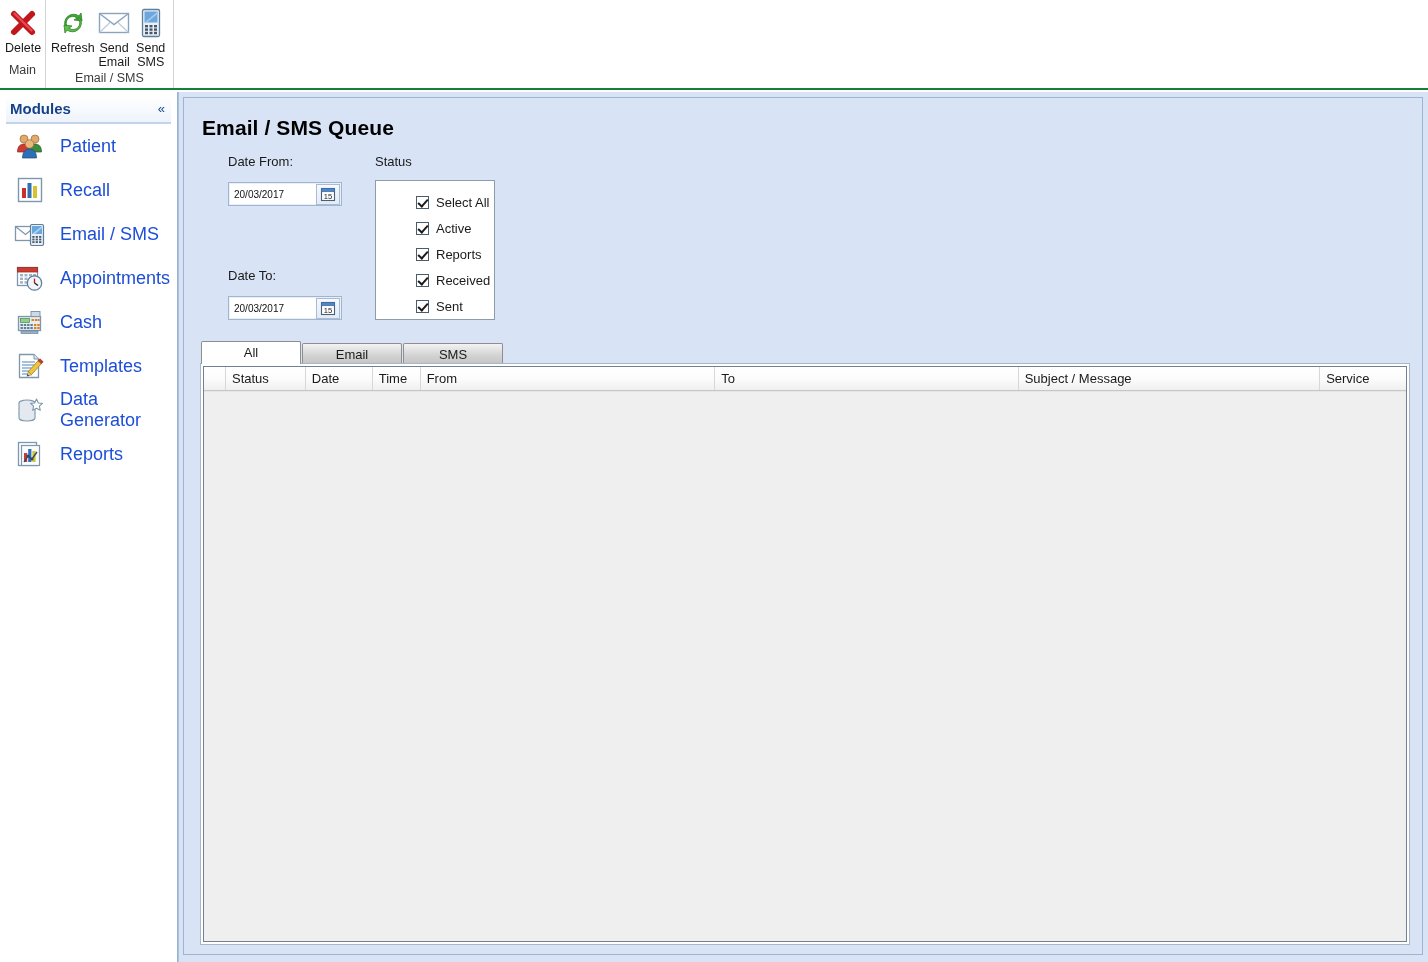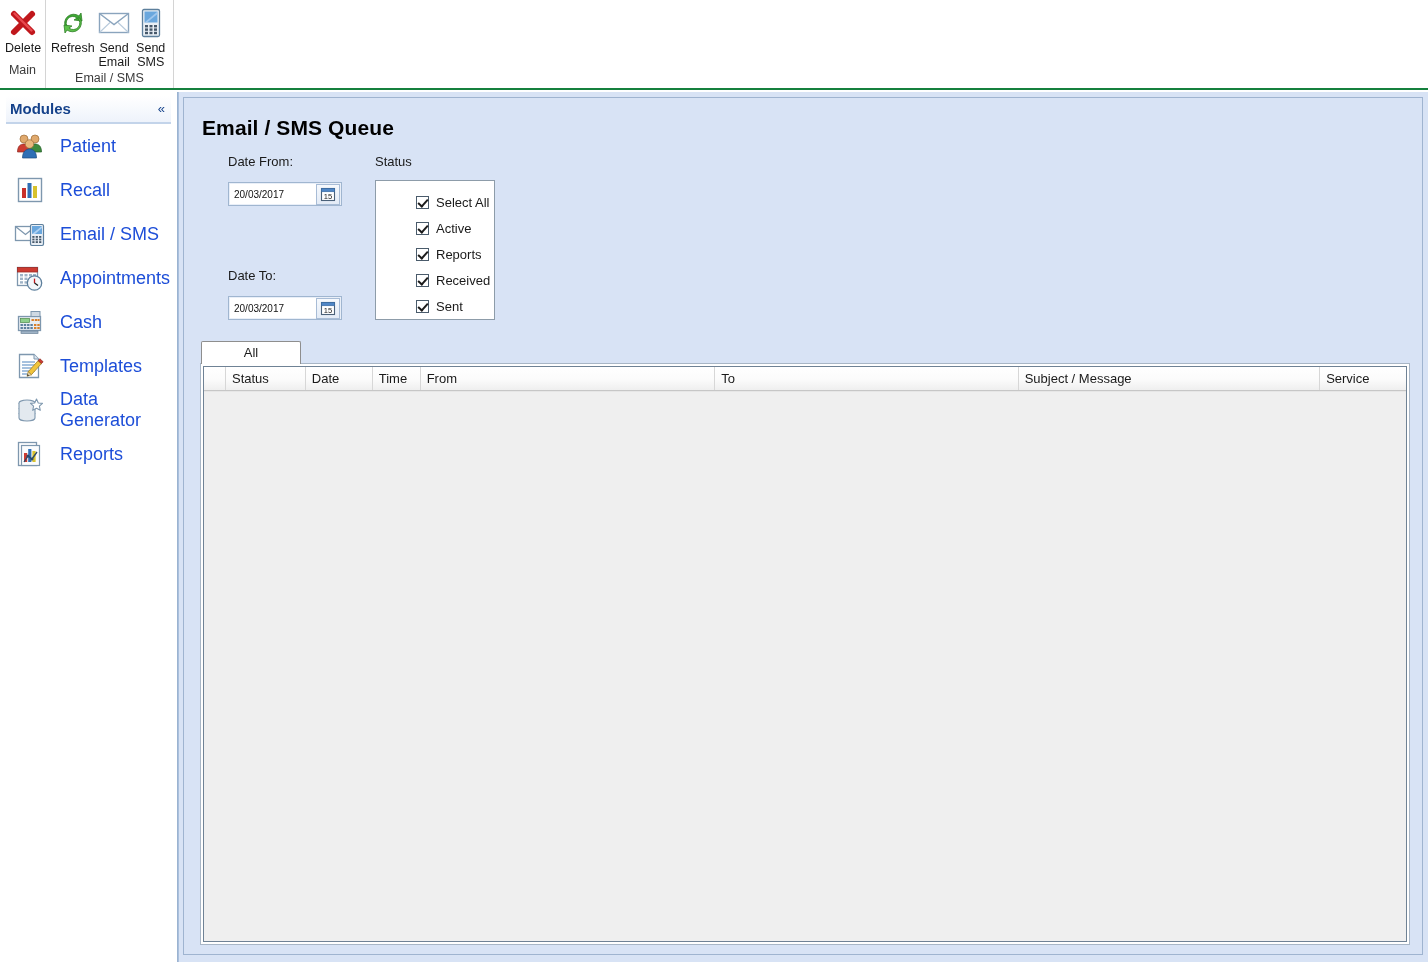--- a/index.html
+++ b/index.html
@@ -247,21 +247,20 @@
   }
 
   
   #tabstrip {
     position: absolute;
     left: 17px;
     top: 243px;
     display: flex;
     align-items: flex-end;
     height: 23px;
-    flex-direction: column;
   }
   .tab {
     width: 100px;
     height: 21px;
     line-height: 21px;
     text-align: center;
     font-size: 13px;
     color: #1a1a1a;
     border: 1px solid #8e8e8e;
     border-bottom: none;

